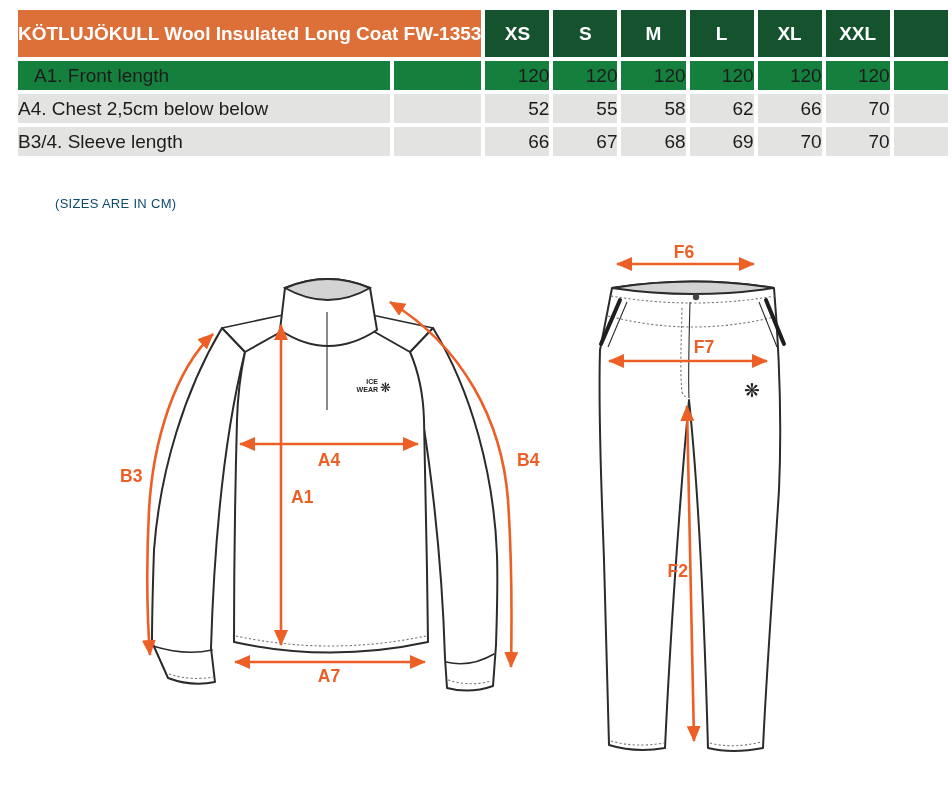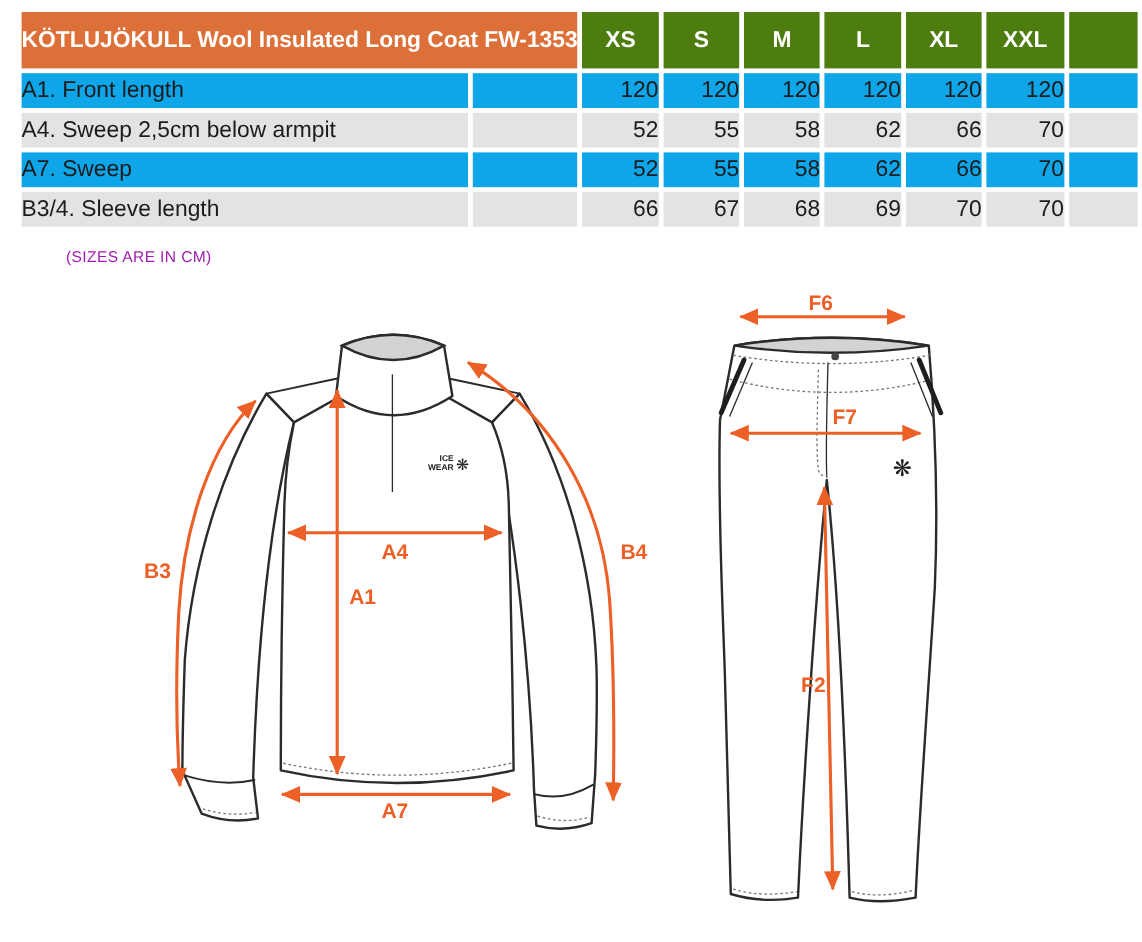--- a/index.html
+++ b/index.html
@@ -5,27 +5,27 @@
   html,body{margin:0;padding:0;background:#ffffff;}
   .stage{position:relative;width:952px;height:785px;background:#fff;overflow:hidden;
          font-family:"Liberation Sans",sans-serif;}
 
   
   table.sizechart{position:absolute;left:14px;top:6px;border-collapse:separate;border-spacing:4px;
                   table-layout:fixed;}
   table.sizechart th,table.sizechart td{padding:0;font-size:19px;overflow:hidden;white-space:nowrap;}
   th.titlecell{background:#DD7038;color:#fff;font-weight:bold;text-align:left;
                padding-left:38px;height:47px;}
-  th.sizecell{background:#4d7c0f;color:#fff;font-weight:bold;text-align:center;height:47px;margin-left:22px;}
+  th.sizecell{background:#14532d;color:#fff;font-weight:bold;text-align:center;height:47px;margin-left:22px;}
   td.labelcell{text-align:left;padding-left:38px;color:#1c1c1c;height:29px;}
   td.valcell{text-align:right;color:#1c1c1c;height:29px;}
-  tr.rowdark td{background:#0ea5e9;}
+  tr.rowdark td{background:#15803d;padding-left:16px;}
   tr.rowlight td{background:#E3E3E1;}
 
-  .note{position:absolute;left:55px;top:206px;color:#a21caf;font-size:13px;letter-spacing:.3px;}
+  .note{position:absolute;left:55px;top:196px;color:#0c4a6e;font-size:13px;letter-spacing:.3px;}
 
   
   svg{position:absolute;display:block;}
   .coat-svg{left:90px;top:250px;}
   .pants-svg{left:580px;top:240px;}
   .garment{fill:#ffffff;stroke:#2b2b2b;stroke-width:2;stroke-linejoin:round;stroke-linecap:round;}
   .seam{fill:none;stroke:#2b2b2b;stroke-width:1.6;stroke-linejoin:round;stroke-linecap:round;}
   .thin{fill:none;stroke:#2b2b2b;stroke-width:1.1;}
   .stitch{fill:none;stroke:#777;stroke-width:1.1;stroke-dasharray:2.2 2.2;}
   .grayfill{fill:#D3D3D3;stroke:#2b2b2b;stroke-width:2;}
@@ -67,32 +67,21 @@
       <td></td>
       <td class="valcell">120</td>
       <td class="valcell">120</td>
       <td class="valcell">120</td>
       <td class="valcell">120</td>
       <td class="valcell">120</td>
       <td class="valcell">120</td>
       <td class="valcell"></td>
     </tr>
     <tr class="rowlight">
-      <td class="labelcell">A4. Sweep 2,5cm below armpit</td>
-      <td></td>
-      <td class="valcell">52</td>
-      <td class="valcell">55</td>
-      <td class="valcell">58</td>
-      <td class="valcell">62</td>
-      <td class="valcell">66</td>
-      <td class="valcell">70</td>
-      <td class="valcell"></td>
-    </tr>
-    <tr class="rowdark">
-      <td class="labelcell">A7. Sweep</td>
+      <td class="labelcell">A4. Chest 2,5cm below below</td>
       <td></td>
       <td class="valcell">52</td>
       <td class="valcell">55</td>
       <td class="valcell">58</td>
       <td class="valcell">62</td>
       <td class="valcell">66</td>
       <td class="valcell">70</td>
       <td class="valcell"></td>
     </tr>
     <tr class="rowlight">

